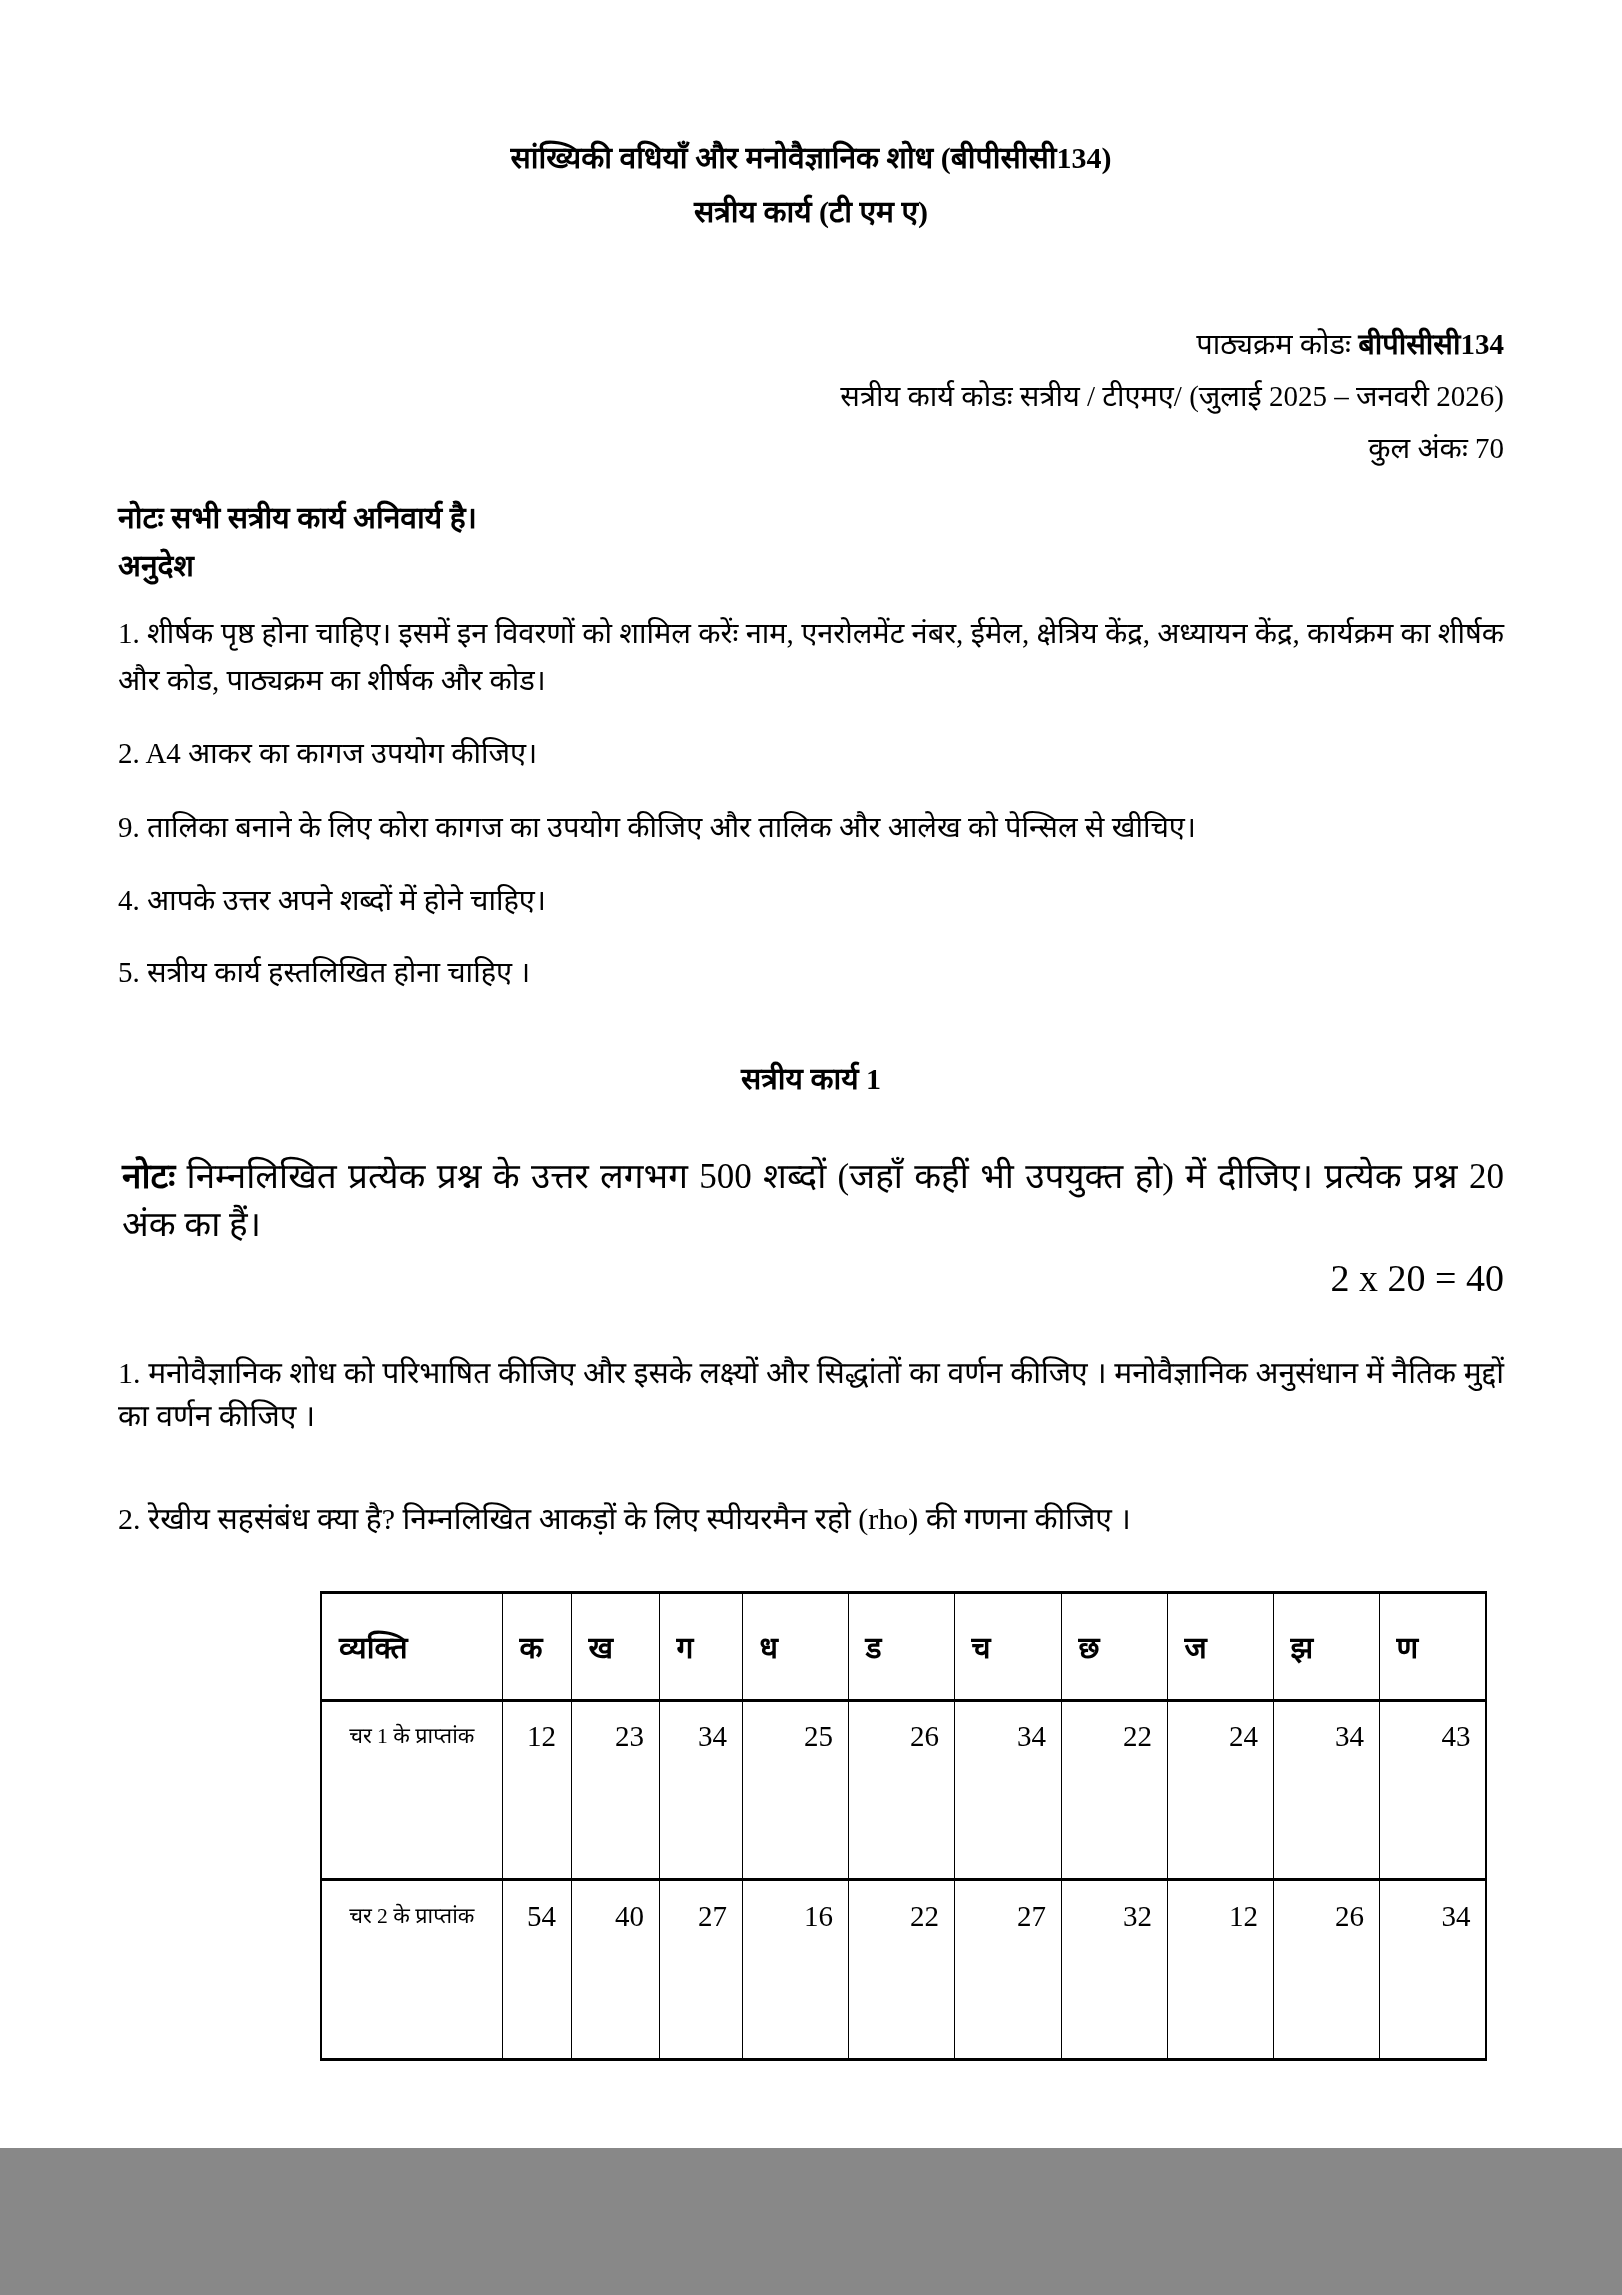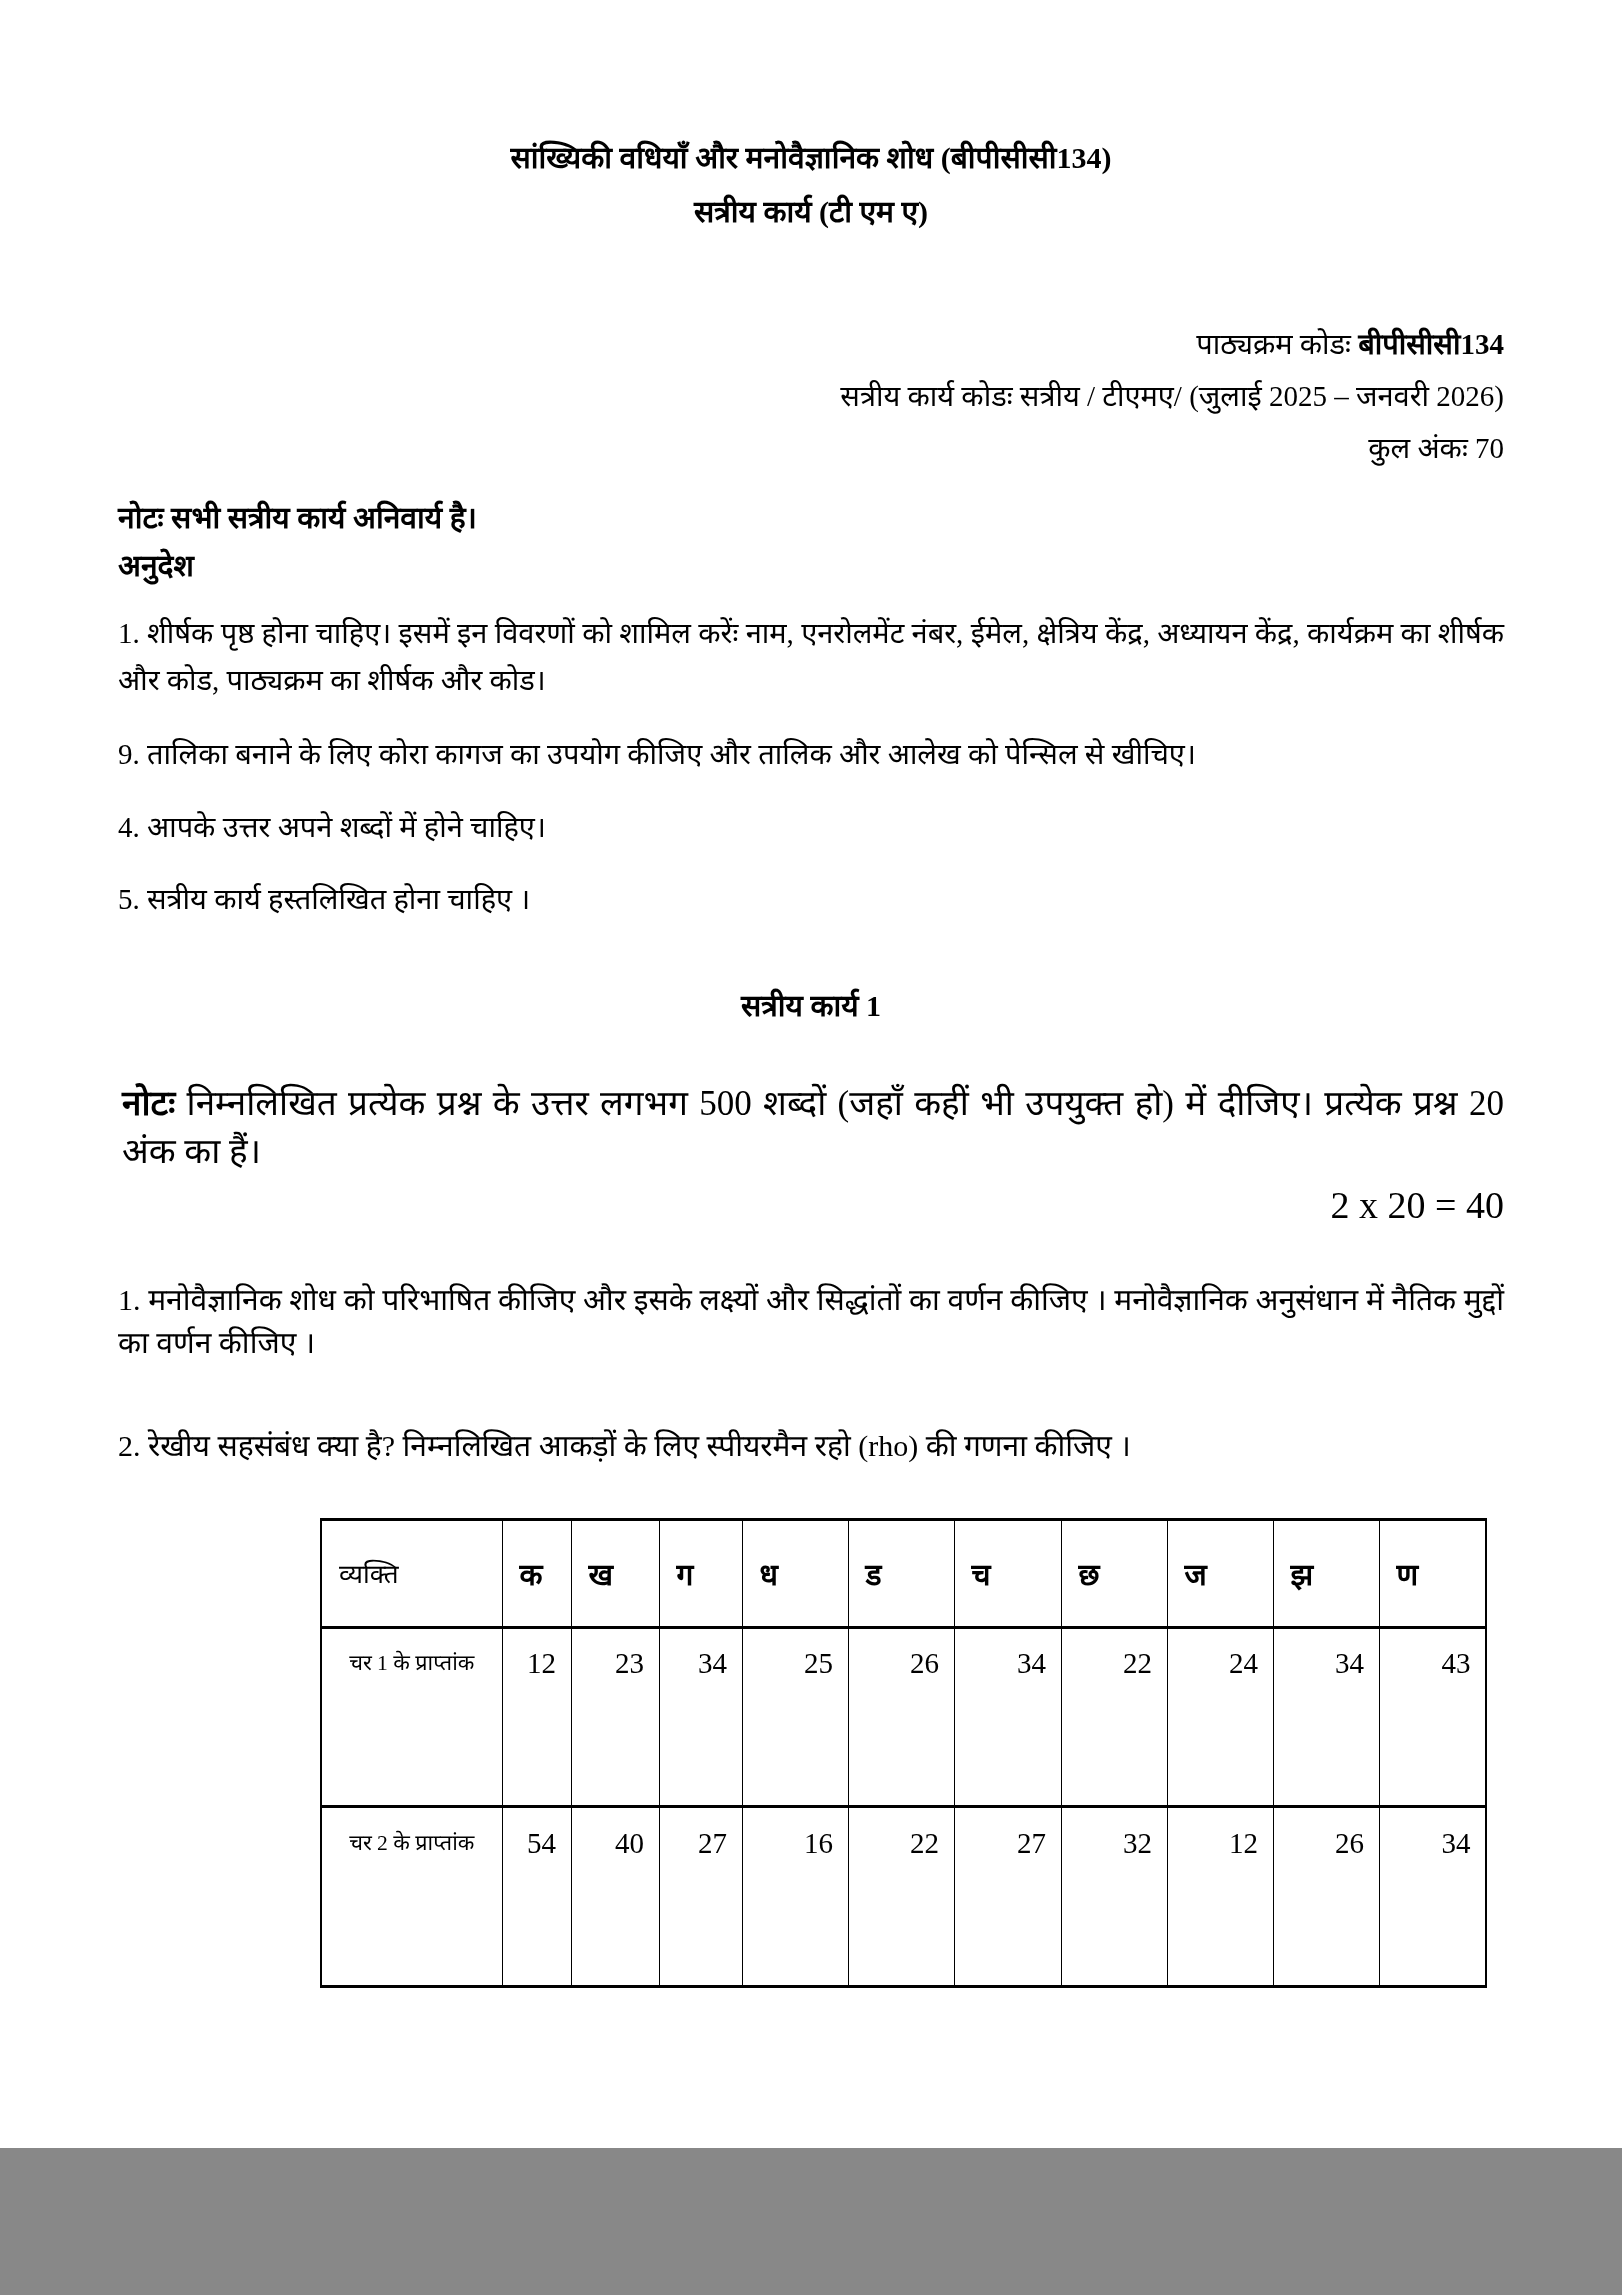--- a/index.html
+++ b/index.html
@@ -29,21 +29,21 @@
     border-collapse:collapse;table-layout:fixed;
     margin-top:51px;margin-left:202px;width:1165px;
     border:2.6px solid #000;
   }
   table.data-table th,table.data-table td{border:1.3px solid #000;overflow:hidden;}
   table.data-table th{
     height:103px;vertical-align:middle;text-align:left;
     font-weight:bold;font-size:30px;padding-left:17px;
     border-top:3.9px solid #000;border-bottom:3.9px solid #000;
   }
-  table.data-table th.person-col{font-weight:normal;font-size:26px;margin-left:28px;}
+  table.data-table th.person-col{font-weight:bold;font-size:30px;margin-left:28px;}
   table.data-table td{height:157px;vertical-align:top;margin-left:34px;}
   table.data-table td.row-label{
     text-align:center;font-size:21.6px;line-height:31px;
     padding:19.6px 18.3px 0 18.3px;
   }
   table.data-table td.val{text-align:right;font-size:29px;padding:18.3px 14.4px 0 0;}
   table.data-table tbody tr td{border-bottom:3.9px solid #000;}
 </style>
 </head>
 <body>
@@ -61,20 +61,21 @@
       <div>सत्रीय कार्य कोडः सत्रीय / टीएमए/ (जुलाई 2025 – जनवरी 2026)</div>
       <div>कुल अंकः 70</div>
     </div>
 
     <div class="bold-note-block">
       <div>नोटः सभी सत्रीय कार्य अनिवार्य है।</div>
       <div>अनुदेश</div>
     </div>
 
     <p class="instr i1">1. शीर्षक पृष्ठ होना चाहिए। इसमें इन विवरणों को शामिल करेंः नाम, एनरोलमेंट नंबर, ईमेल, क्षेत्रिय केंद्र, अध्यायन केंद्र, कार्यक्रम का शीर्षक और कोड, पाठ्यक्रम का शीर्षक और कोड।</p>
+    <p class="instr i2">2. A4 आकर का कागज उपयोग कीजिए।</p>
     <p class="instr i3">9. तालिका बनाने के लिए कोरा कागज का उपयोग कीजिए और तालिक और आलेख को पेन्सिल से खीचिए।</p>
     <p class="instr i4">4. आपके उत्तर अपने शब्दों में होने चाहिए।</p>
     <p class="instr i5">5. सत्रीय कार्य हस्तलिखित होना चाहिए ।</p>
 
     <div class="section-heading">सत्रीय कार्य 1</div>
 
     <p class="note-para"><span class="note-label">नोटः</span><span> निम्नलिखित प्रत्येक प्रश्न के उत्तर लगभग 500 शब्दों (जहाँ कहीं भी उपयुक्त हो) में दीजिए। प्रत्येक प्रश्न 20 अंक का हैं।</span></p>
 
     <div class="marks-line">2 x 20 = 40</div>
 

